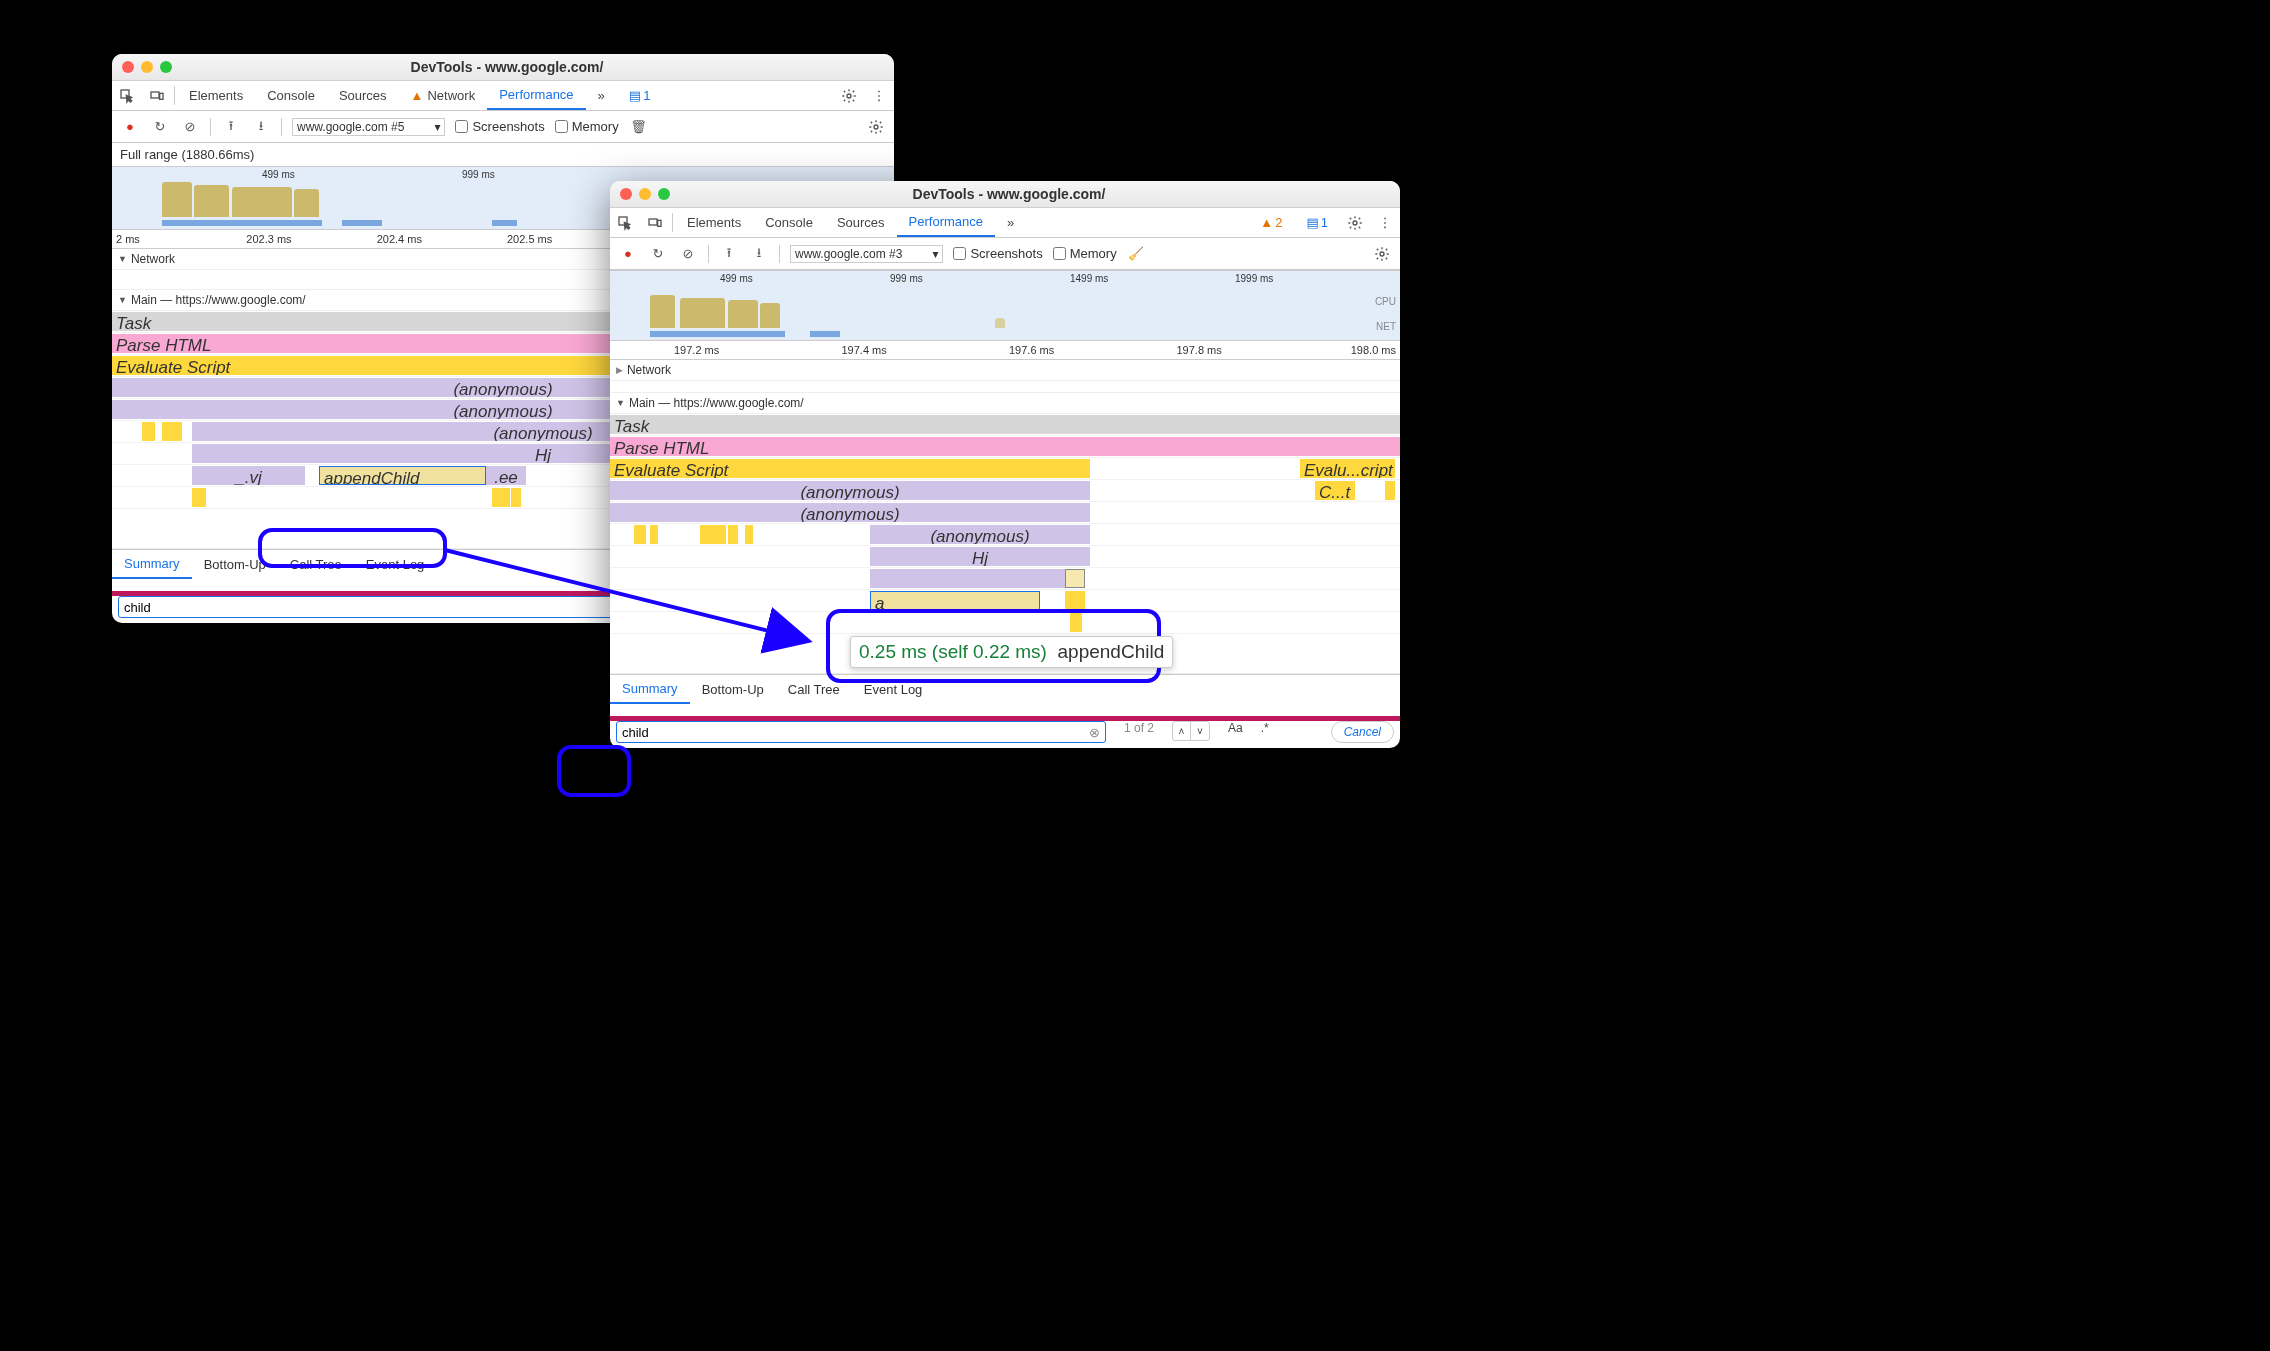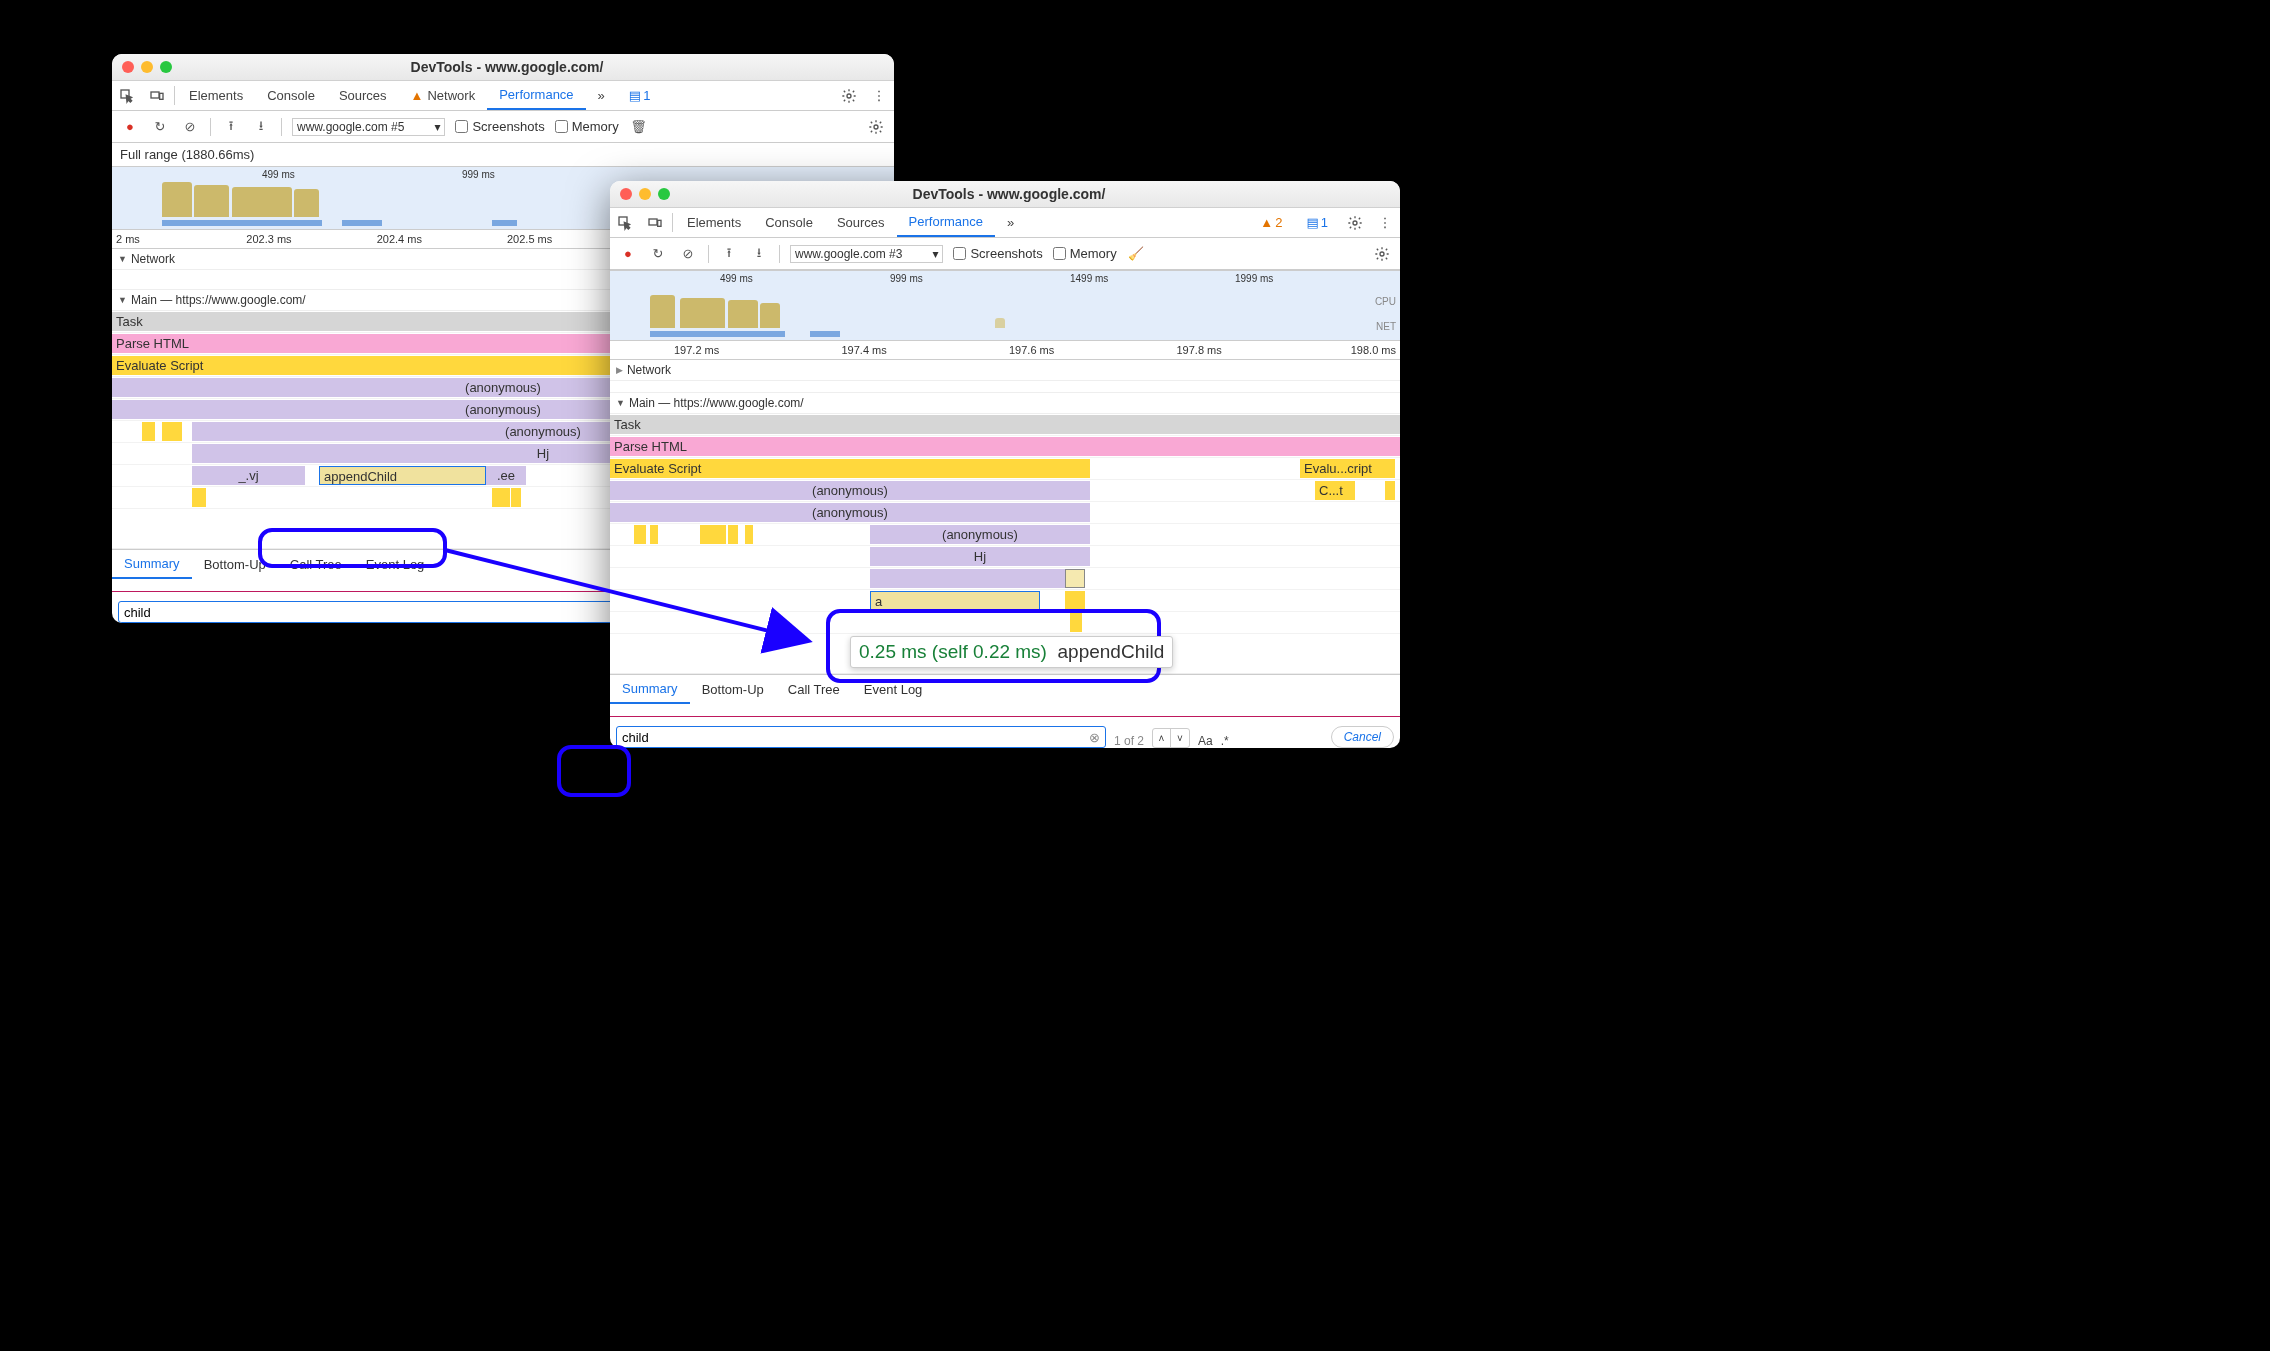--- a/index.html
+++ b/index.html
@@ -60,28 +60,28 @@
   .overview .tick{ position:absolute; top:2px; font-size:10px; color:#333;}
   .overview .hill{ position:absolute; bottom:12px; height:30px; background:#ccb96b; border-radius:3px 3px 0 0;}
   .overview .netbar{position:absolute;bottom:3px;left:0;right:0;height:6px;}
   .overview .netseg{position:absolute;height:6px;background:#7aa7e0;}
   .rulerrow{height:20px;border-top:1px solid #ccc;border-bottom:1px solid #ccc;display:flex;font-size:11px;align-items:center;}
   .rulerrow span{flex:1;text-align:left;padding-left:4px;}
   .section-head{background:#fff;border-bottom:1px solid #eee;padding:3px 6px;font-size:12px;display:flex;align-items:center;gap:4px;}
   .section-head .tri{font-size:9px;color:#555;}
   .flame{position:relative;}
   .frow{height:22px;border-bottom:1px solid #f2f2f2;position:relative;}
-  .fbar{position:absolute;top:1px;height:19px;font-size:13px;padding:2px 4px;white-space:nowrap;overflow:hidden;}
+  .fbar{position:absolute;top:1px;height:19px;font-size:17px;padding:2px 4px;white-space:nowrap;overflow:hidden;font-style:italic;}
   .c-grey{background:#d6d6d6;color:#333;}
   .c-blue{background:#f9a8d4;}
   .c-yellow{background:#ffd83d;}
   .c-purple{background:#d0c3e8;text-align:center;}
   .c-olive{background:#ccb96b;}
   .bottomtabs{height:30px;border-top:1px solid #ccc;display:flex;align-items:stretch;font-size:13px;}
-  .searchbar{height:32px;border-top:1px solid #be185d;display:flex;align-items:flex-end;padding:0 6px;gap:8px;}
+  .searchbar{height:32px;border-top:5px solid #be185d;display:flex;align-items:flex-start;padding:0 6px;gap:18px;}
   .searchbar .field{flex:1;height:22px;border:1px solid #1a73e8;border-radius:3px;display:flex;align-items:center;padding:0 5px;}
   .searchbar input{border:none;outline:none;flex:1;font-size:13px;}
   .searchbar .count{color:#888;font-size:12px;}
   .cancelbtn{border:1px solid #ccc;border-radius:14px;padding:3px 12px;font-size:12px;color:#1a73e8;background:#fff;font-style:italic;}
   .highlight-ring{position:absolute;border:4px solid #1a00ff;border-radius:14px;pointer-events:none;}
   .tooltip{position:absolute;background:#fff;border:1px solid #ccc;box-shadow:0 2px 6px rgba(0,0,0,.2);padding:4px 8px;font-size:19px;border-radius:3px;white-space:nowrap;}
   .tooltip .tm{color:#188038;}
   svg.icon{width:16px;height:16px;}
   .gap{height:40px;border-bottom:1px solid #eee;}
   .netarea{height:20px;border-bottom:1px solid #eee;position:relative;}

